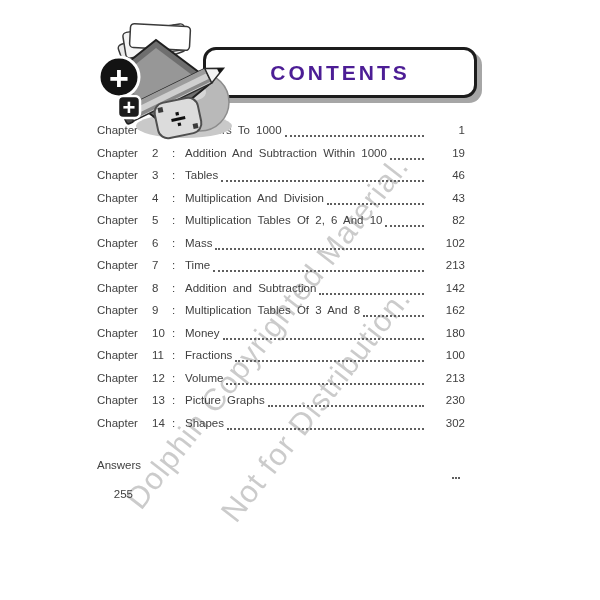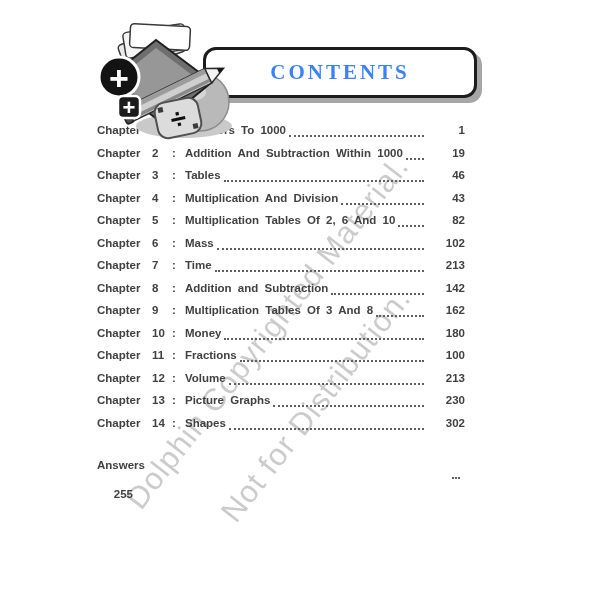--- a/index.html
+++ b/index.html
@@ -23,33 +23,33 @@
 
   
   .title-box{
     position:absolute;left:203px;top:47px;width:268px;height:45px;
     background:#fff;border:3px solid #1c1c1c;border-radius:13px;
     box-shadow:5px 5px 0 #a6a6a6;
     display:flex;align-items:center;justify-content:center;
     z-index:2;
   }
   .title-box span{
-    font-family:Liberation Serif, serif;
-    font-weight:bold;font-size:21px;letter-spacing:3px;color:#3b82f6;
+    font-family:Liberation Sans, sans-serif;
+    font-weight:bold;font-size:21px;letter-spacing:3px;color:#4c1d95;
   }
 
   
   .illus{position:absolute;left:92px;top:20px;width:150px;height:125px;z-index:3;}
 
   
   .toc{
     position:absolute;left:97px;top:119px;width:368px;z-index:2;
     color:#414141;font-size:11.5px;
   }
-  .row{display:flex;align-items:baseline;height:22.5px;line-height:22.5px;font-weight:bold;}
+  .row{display:flex;align-items:baseline;height:22.5px;line-height:22.5px;}
   .row .c1{width:55px;flex:none;}
   .row .c2{width:20px;flex:none;}
   .row .c3{width:13px;flex:none;}
   .row .c4{flex:none;word-spacing:3px;white-space:nowrap;}
   .row .leader{
     flex:1;height:1px;align-self:flex-end;
     border-bottom:2px dotted #5f5f5f;
     margin:0 5px 4.5px 3px;min-width:8px;
   }
   .row .pg{width:36px;flex:none;text-align:right;}

